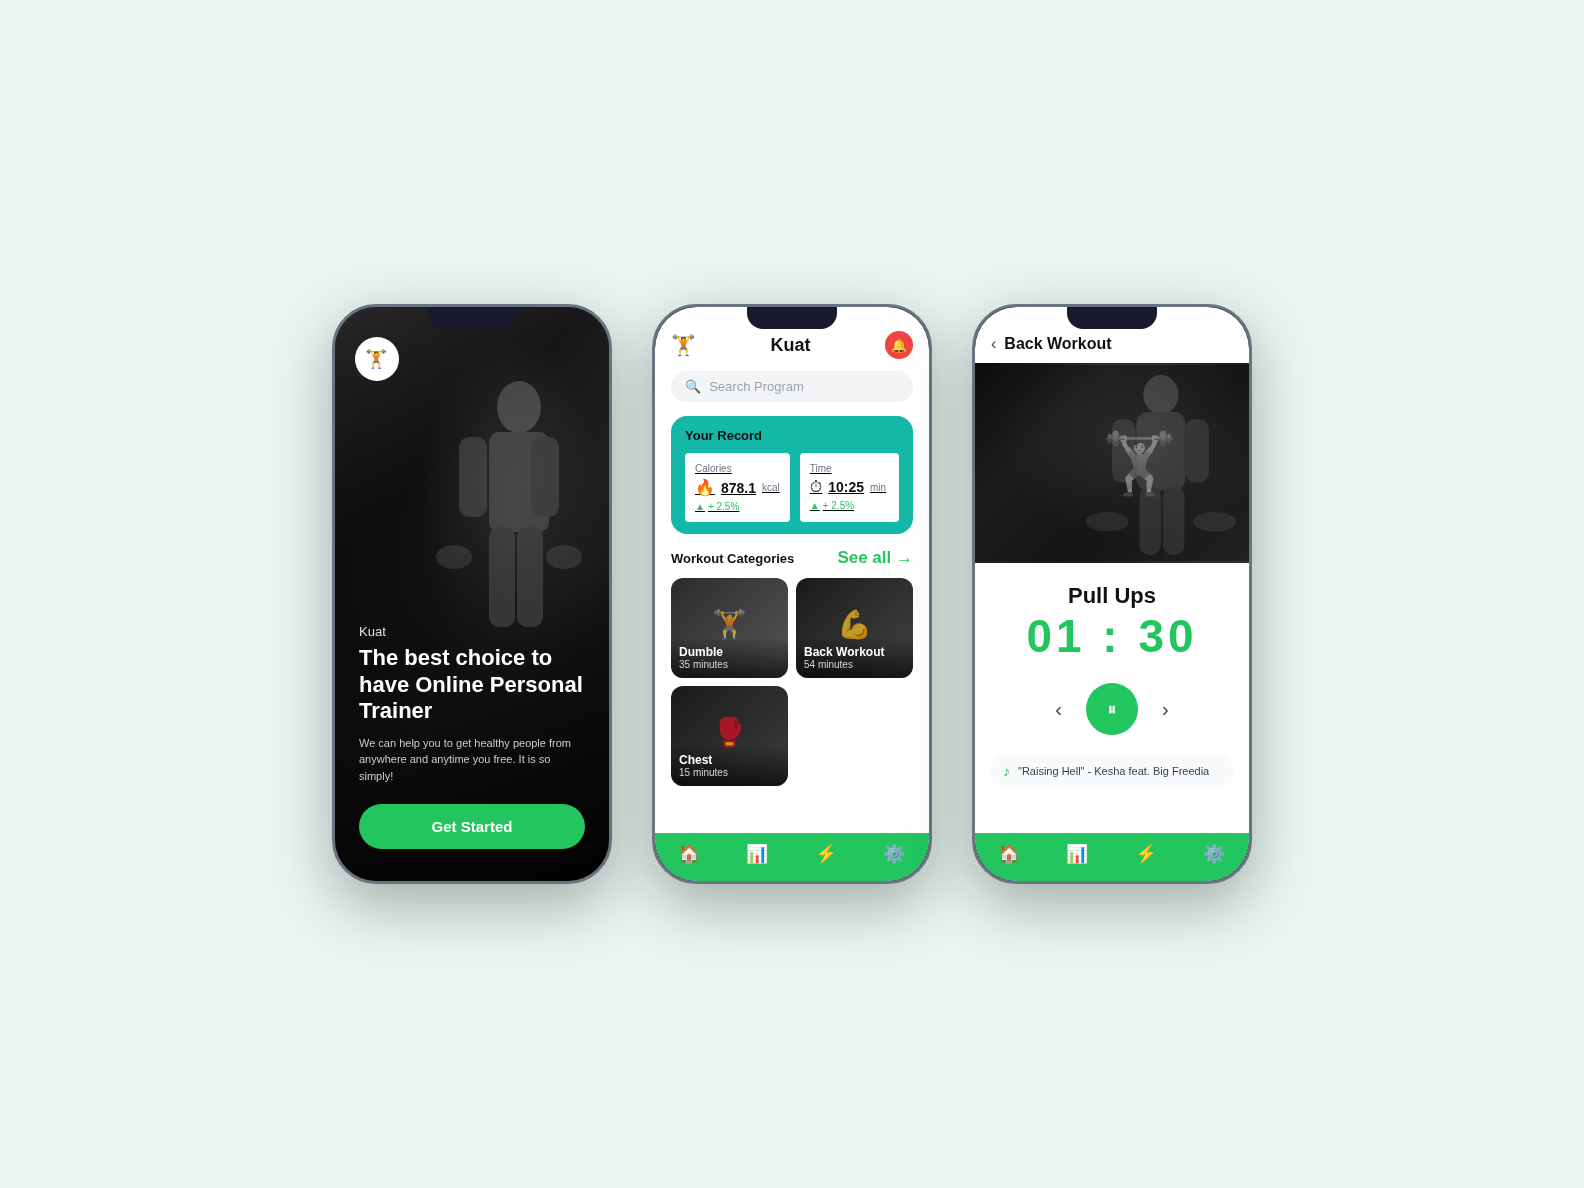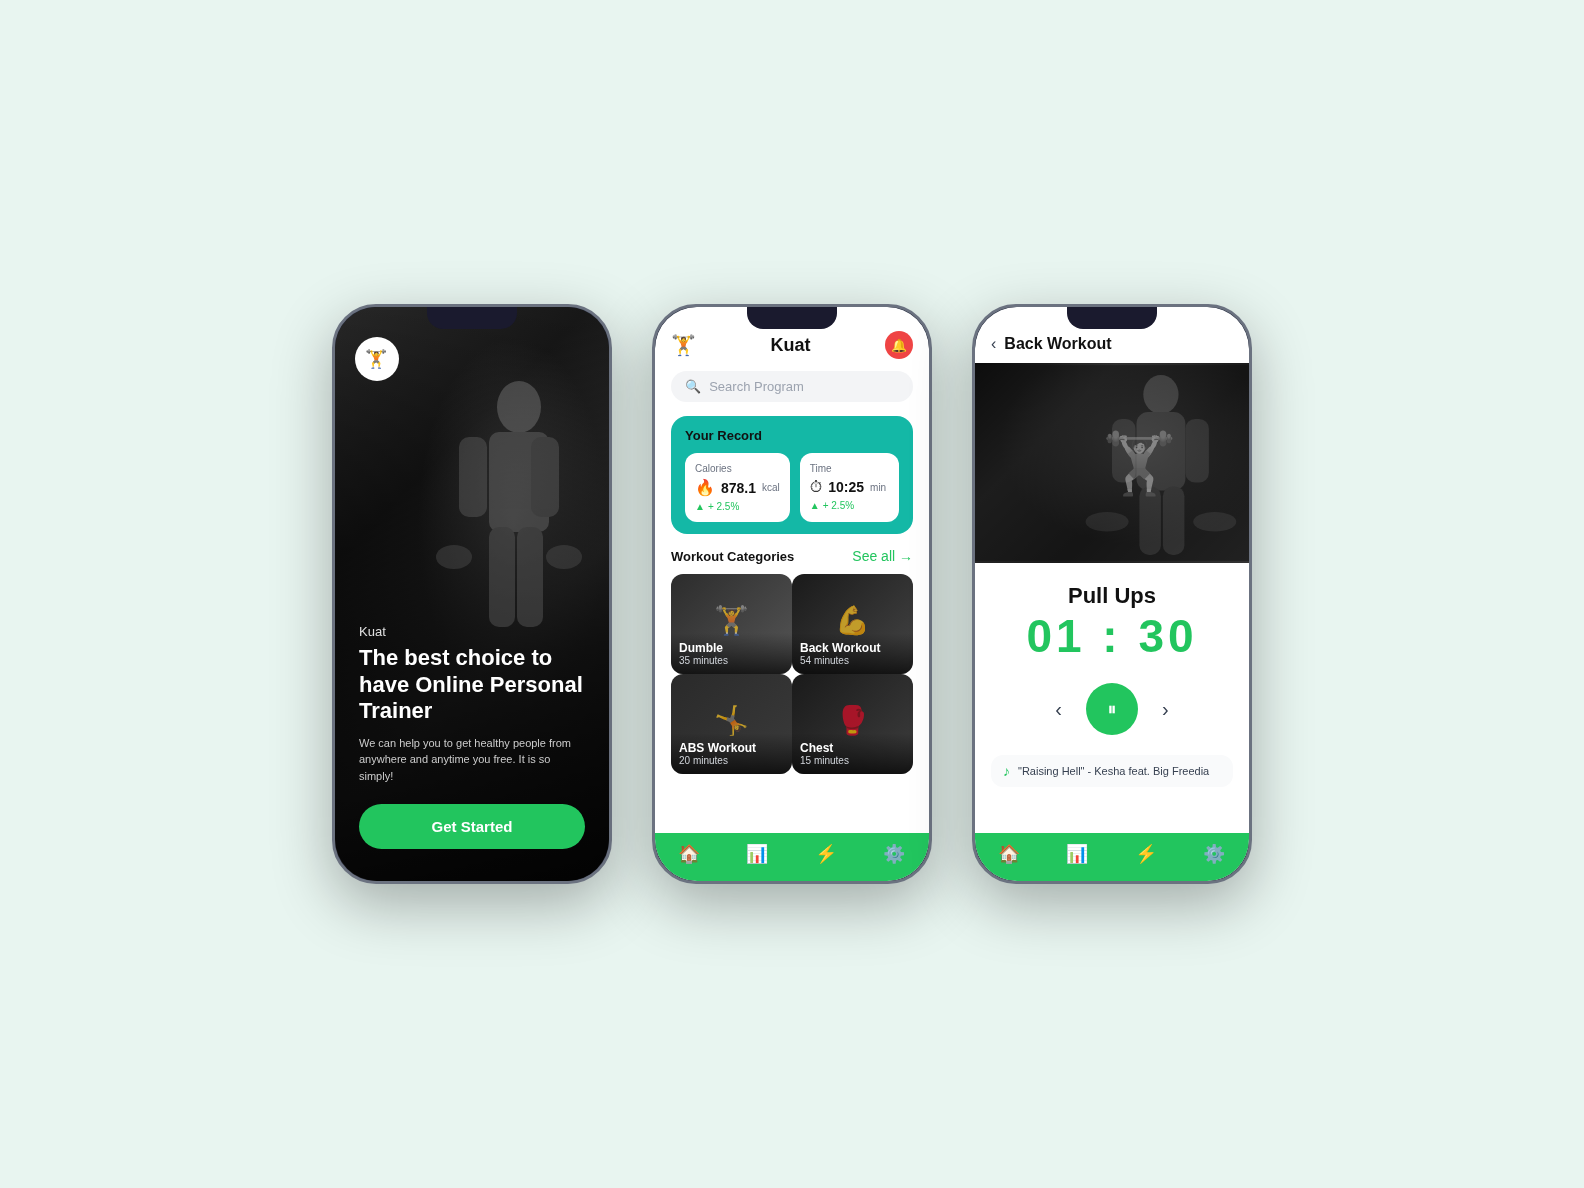--- a/index.html
+++ b/index.html
@@ -206,22 +206,23 @@
       color: #111;
       margin-bottom: 10px;
     }
     .record-items {
       display: flex;
       gap: 10px;
     }
     .record-item {
       flex: 1;
       background: white;
-      border-radius: 12px;
+      border-radius: 4px;
       padding: 10px;
+      text-decoration: underline;
     }
     .record-label {
       font-size: 10px;
       color: #6b7280;
       margin-bottom: 4px;
     }
     .record-value-row {
       display: flex;
       align-items: center;
       gap: 6px;
@@ -252,27 +253,28 @@
       justify-content: space-between;
       margin-bottom: 10px;
       text-align: right;
     }
     .categories-title {
       font-size: 13px;
       font-weight: 700;
       color: #111;
     }
     .see-all {
-      font-size: 14px;
+      font-size: 17px;
       color: #22c55e;
-      font-weight: 400;
+      font-weight: 700;
     }
     .category-grid {
       display: grid;
       grid-template-columns: 1fr 1fr;
+      gap: 8px;
     }
     .category-card {
       border-radius: 12px;
       overflow: hidden;
       position: relative;
       height: 100px;
     }
     .category-bg {
       width: 100%;
       height: 100%;
@@ -556,27 +558,20 @@
               </div>
             </div>
             <div class="category-card">
               <div class="category-bg cat-back"></div>
               <div class="category-overlay">
                 <div class="category-name">Back Workout</div>
                 <div class="category-duration">54 minutes</div>
               </div>
             </div>
             <div class="category-card">
-              <div class="category-bg cat-abs"></div>
-              <div class="category-overlay">
-                <div class="category-name">ABS Workout</div>
-                <div class="category-duration">20 minutes</div>
-              </div>
-            </div>
-            <div class="category-card">
               <div class="category-bg cat-chest"></div>
               <div class="category-overlay">
                 <div class="category-name">Chest</div>
                 <div class="category-duration">15 minutes</div>
               </div>
             </div>
           </div>
         </div>
 
         <div class="bottom-nav">

